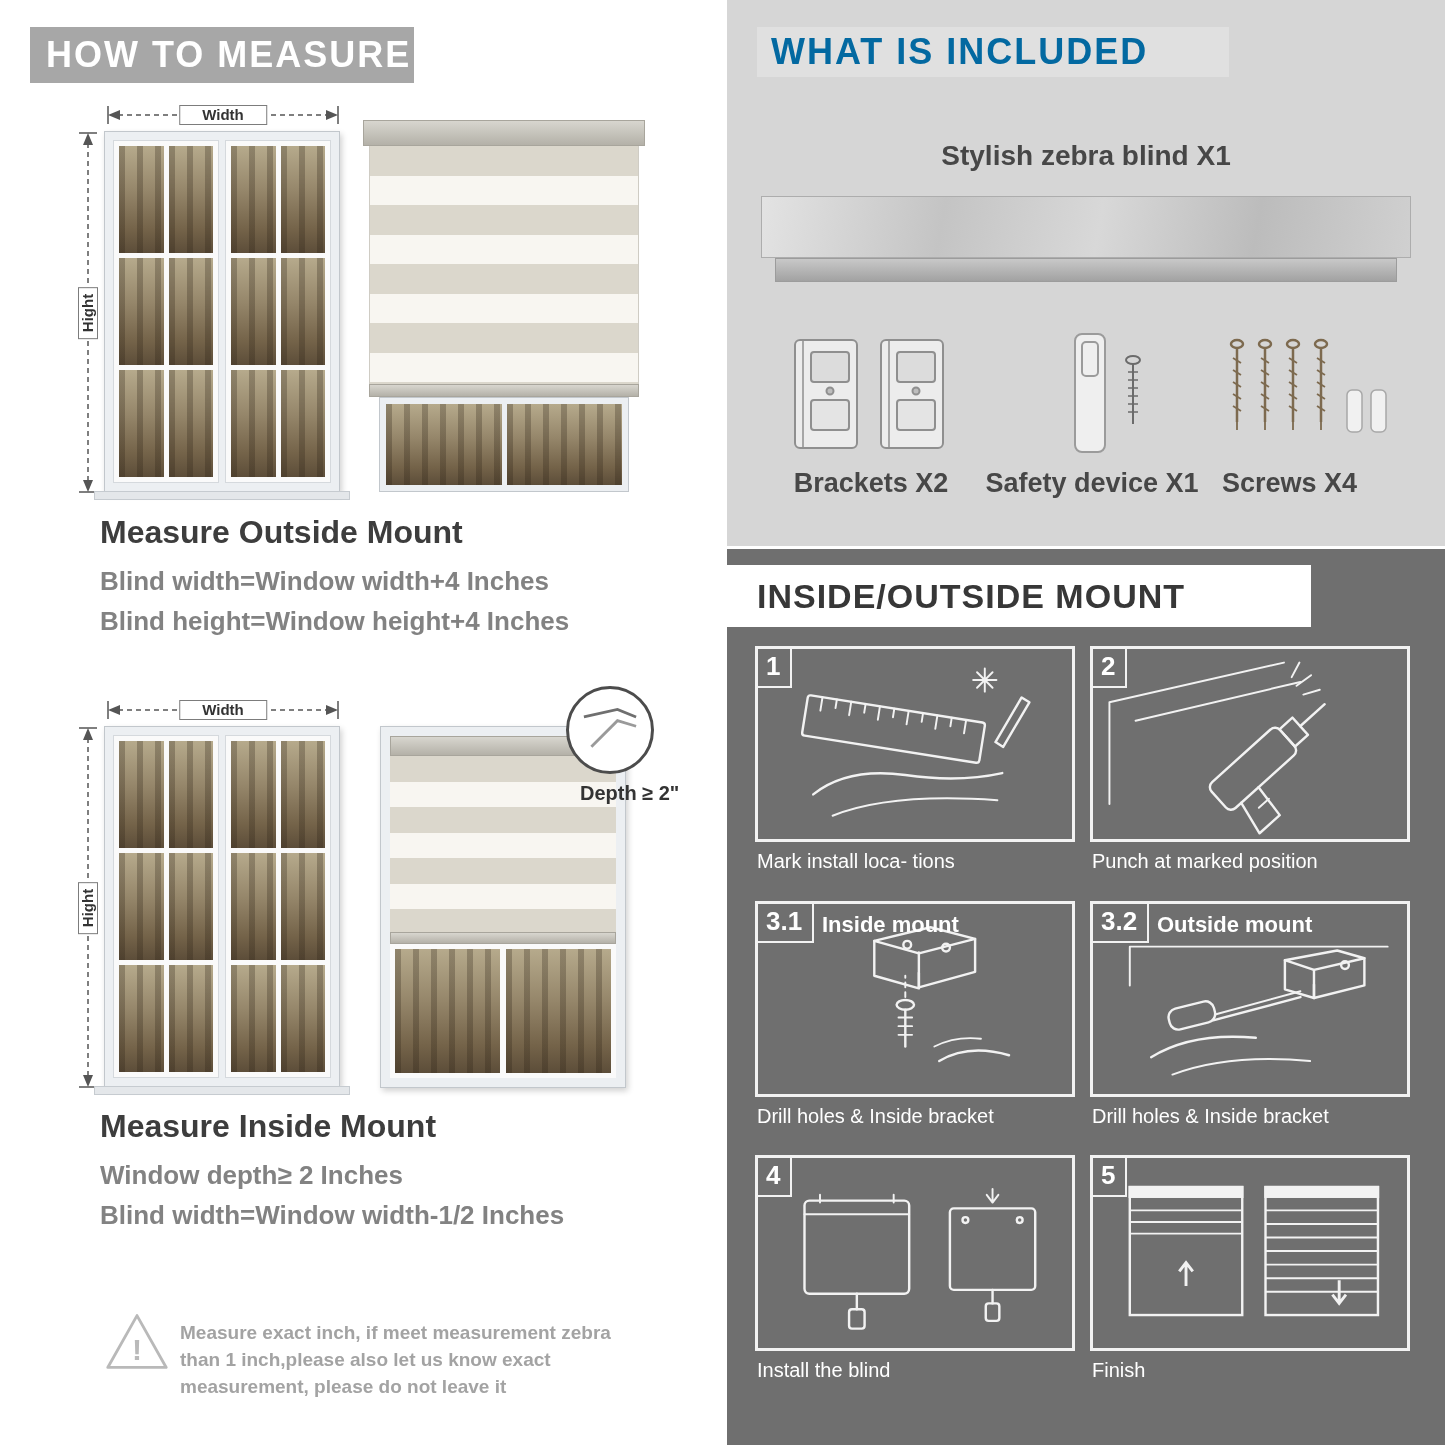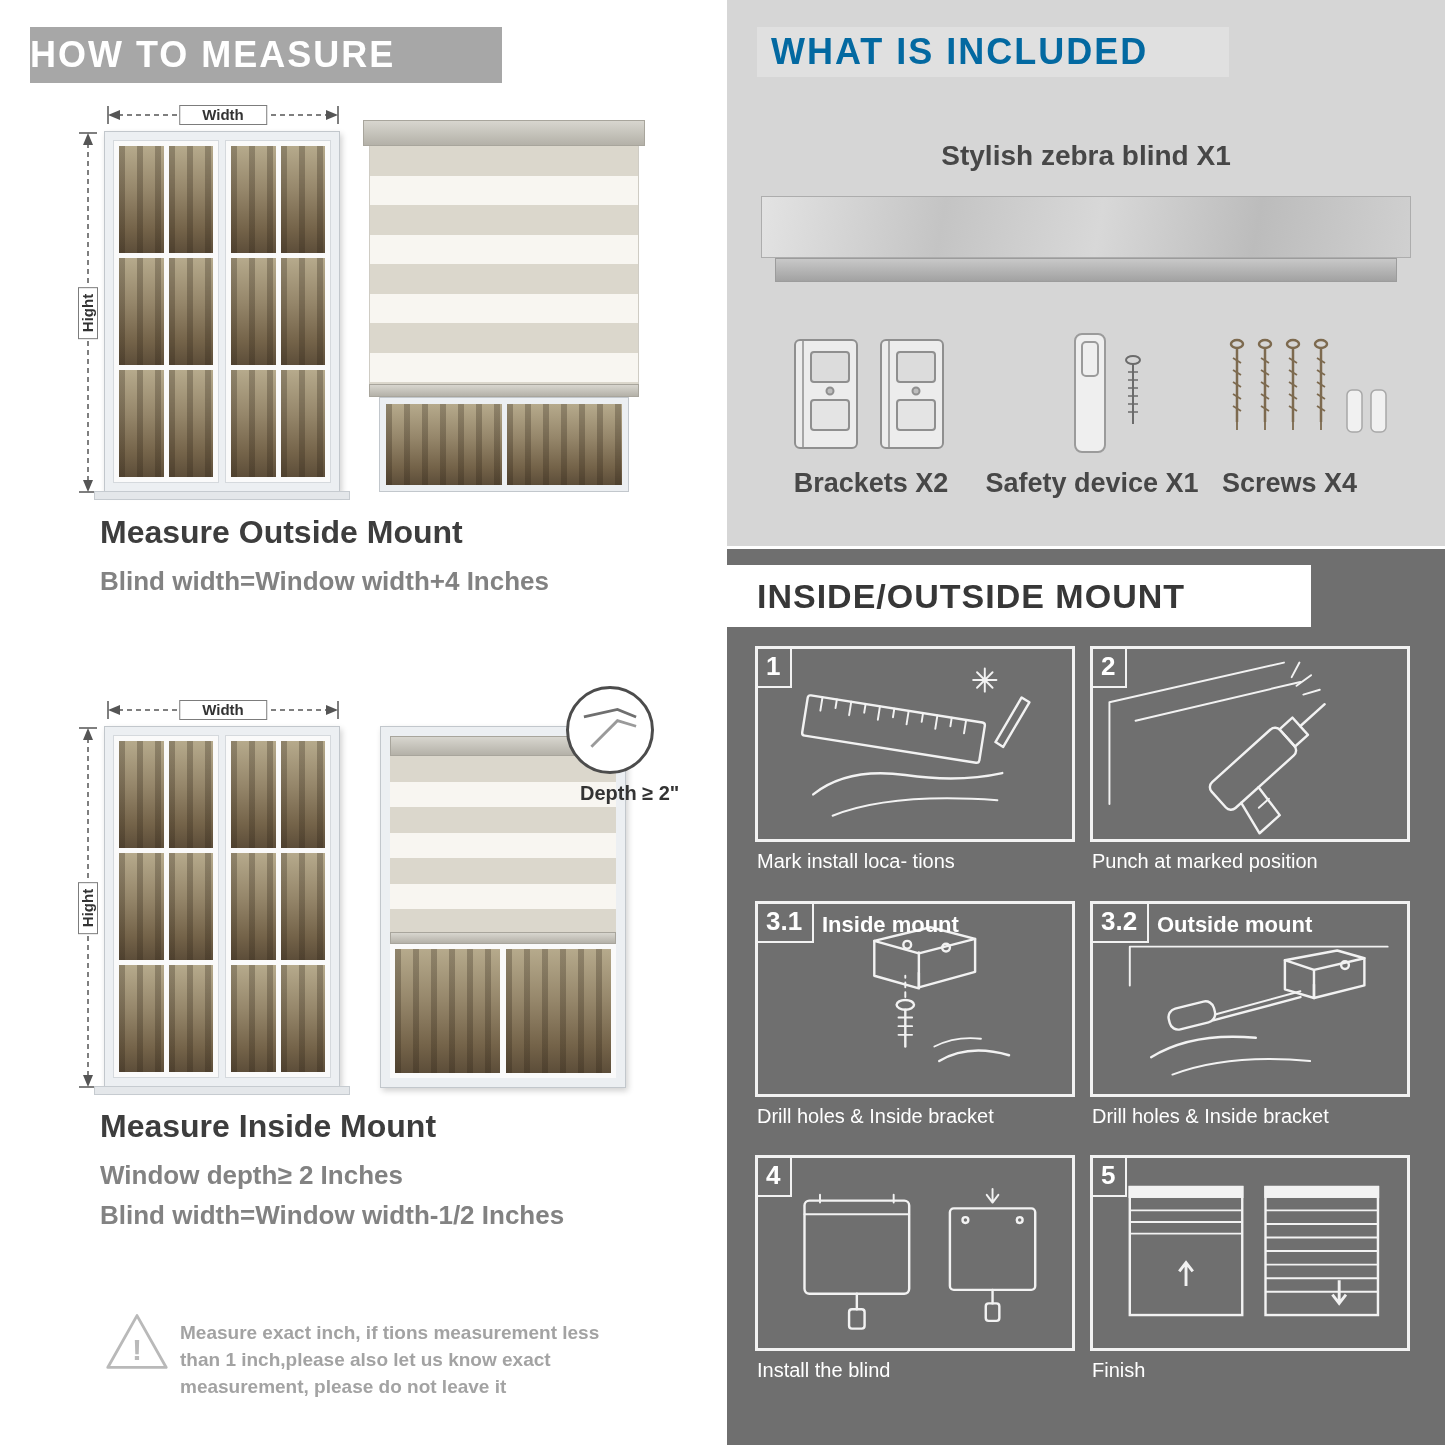--- a/index.html
+++ b/index.html
@@ -2,22 +2,22 @@
 <html><head>
 <meta charset="utf-8">
 <style>
   *{margin:0;padding:0;box-sizing:border-box}
   html,body{background:#fff}
   .page{position:relative;width:1445px;height:1445px;background:#fff;overflow:hidden;
         font-family:"Liberation Sans",sans-serif;color:#3d3d3d}
   .abs{position:absolute}
 
   
-  .htm-banner{left:30px;top:27px;width:472px;height:56px;background:#a7a7a7;color:#fff;
-              font-size:36px;font-weight:bold;line-height:56px;letter-spacing:2px}
+  .htm-banner{left:30px;top:27px;width:384px;height:56px;background:#a7a7a7;color:#fff;
+              font-size:36px;font-weight:bold;line-height:56px;padding-left:16px;letter-spacing:2px}
 
   .win-unit{width:262px;height:395px}
   .h-arrow{position:absolute;left:28px;top:0;width:234px;height:20px}
   .h-arrow svg,.v-arrow svg{position:absolute;inset:0;width:100%;height:100%}
   .arrow-label{position:absolute;left:50%;top:50%;transform:translate(-50%,-50%);background:#fff;
                border:1px solid #7c7c7c;font-size:15px;font-weight:bold;color:#333;
                padding:0 22px;line-height:18px;white-space:nowrap}
   .v-arrow{position:absolute;left:0;top:26px;width:20px;height:363px}
   .v-label{position:absolute;left:50%;top:50%;transform:translate(-50%,-50%) rotate(-90deg);
            background:#fff;border:1px solid #7c7c7c;font-size:15px;font-weight:bold;color:#333;
@@ -141,20 +141,21 @@
     <div class="body"></div>
     <div class="rail rail-bot"></div>
     <div class="window-below">
       <div class="pane"></div>
         <div class="pane"></div>
     </div>
   </div>
 
   <div class="abs sec-title" style="left:100px;top:514px">Measure Outside Mount</div>
   <div class="abs formula" style="left:100px;top:566px">Blind width=Window width+4 Inches</div>
+  <div class="abs formula" style="left:100px;top:606px">Blind height=Window height+4 Inches</div>
 
   <div class="abs win-unit" style="left:78px;top:700px">
     <div class="h-arrow">
       <svg viewBox="0 0 234 20" preserveAspectRatio="none">
         <line x1="12" y1="10" x2="222" y2="10" stroke="#555" stroke-width="1.5" stroke-dasharray="5 4"></line>
         <path d="M2 10 L14 5 L14 15 Z" fill="#555"></path>
         <path d="M232 10 L220 5 L220 15 Z" fill="#555"></path>
         <line x1="2" y1="1" x2="2" y2="19" stroke="#555" stroke-width="1.5"></line>
         <line x1="232" y1="1" x2="232" y2="19" stroke="#555" stroke-width="1.5"></line>
       </svg>
@@ -218,21 +219,21 @@
   <div class="abs sec-title" style="left:100px;top:1108px">Measure Inside Mount</div>
   <div class="abs formula" style="left:100px;top:1160px">Window depth≥ 2 Inches</div>
   <div class="abs formula" style="left:100px;top:1200px">Blind width=Window width-1/2 Inches</div>
 
   <div class="abs" style="left:104px;top:1310px;width:66px;height:64px">
     <svg viewBox="0 0 70 66" style="width:100%;height:100%">
       <path d="M35 5 L66 60 L4 60 Z" fill="none" stroke="#b9b9b9" stroke-width="3" stroke-linejoin="round"></path>
       <text x="35" y="52" text-anchor="middle" font-size="32" font-weight="bold" fill="#b9b9b9">!</text>
     </svg>
   </div>
-  <div class="abs note-line" style="left:180px;top:1322px">Measure exact inch, if tions measurement less</div>
+  <div class="abs note-line" style="left:180px;top:1322px">Measure exact inch, if meet measurement zebra</div>
   <div class="abs note-line" style="left:180px;top:1349px">than 1 inch,please also let us know exact</div>
   <div class="abs note-line" style="left:180px;top:1376px">measurement, please do not leave it</div>
 
   <div class="abs included">
     <div class="abs wii-banner">WHAT IS INCLUDED</div>
     <div class="abs blind-label">Stylish zebra blind X1</div>
     <div class="abs headrail"></div>
     <div class="abs headrail-lip"></div>
 
     <div class="abs" style="left:62px;top:336px;width:160px;height:118px">

